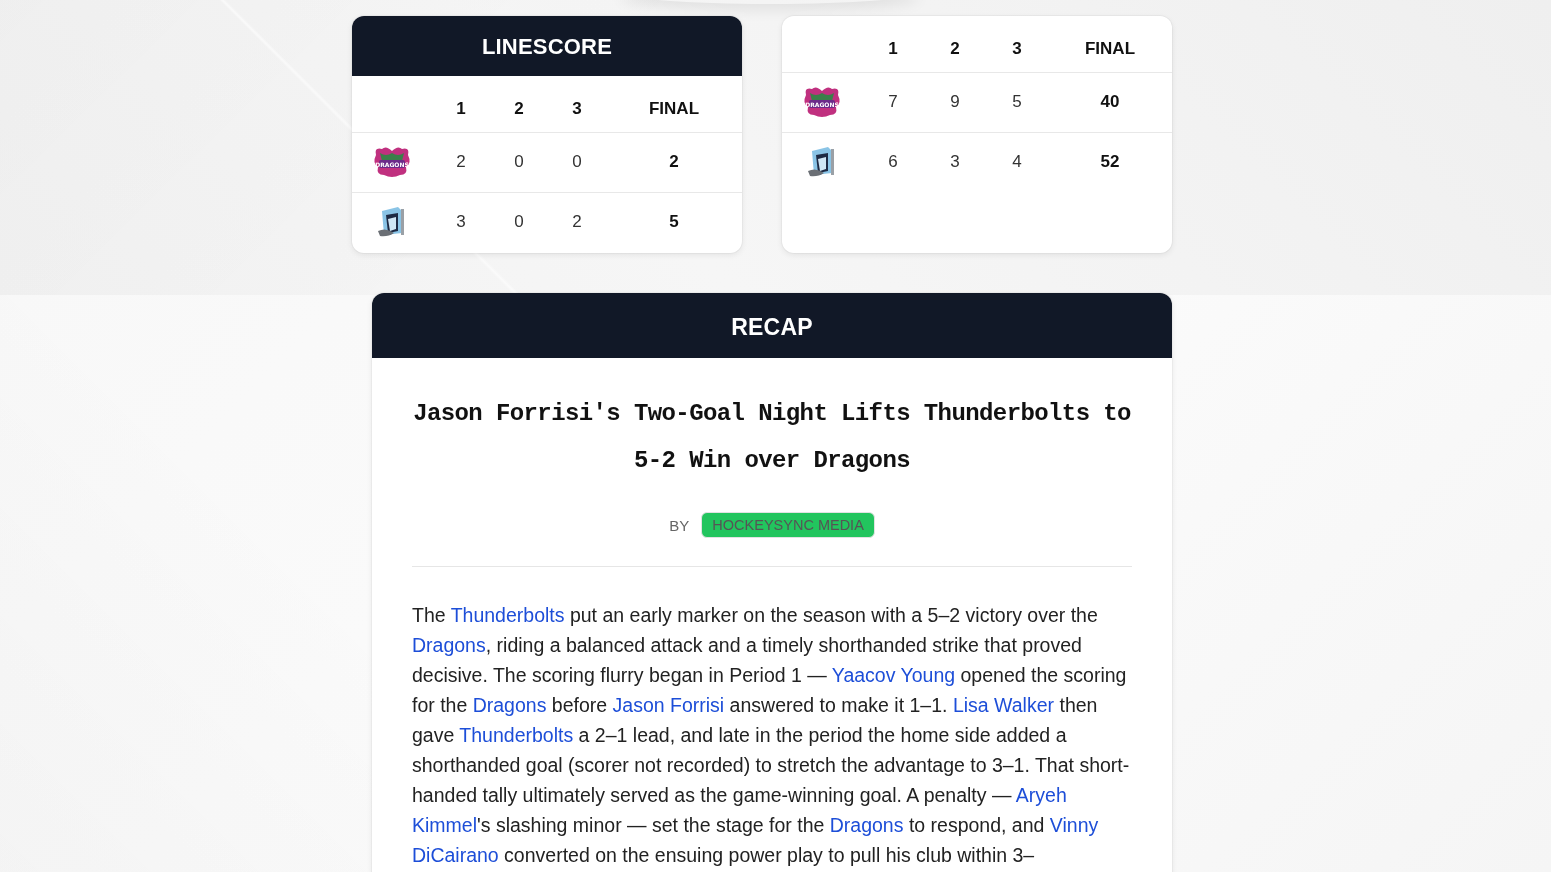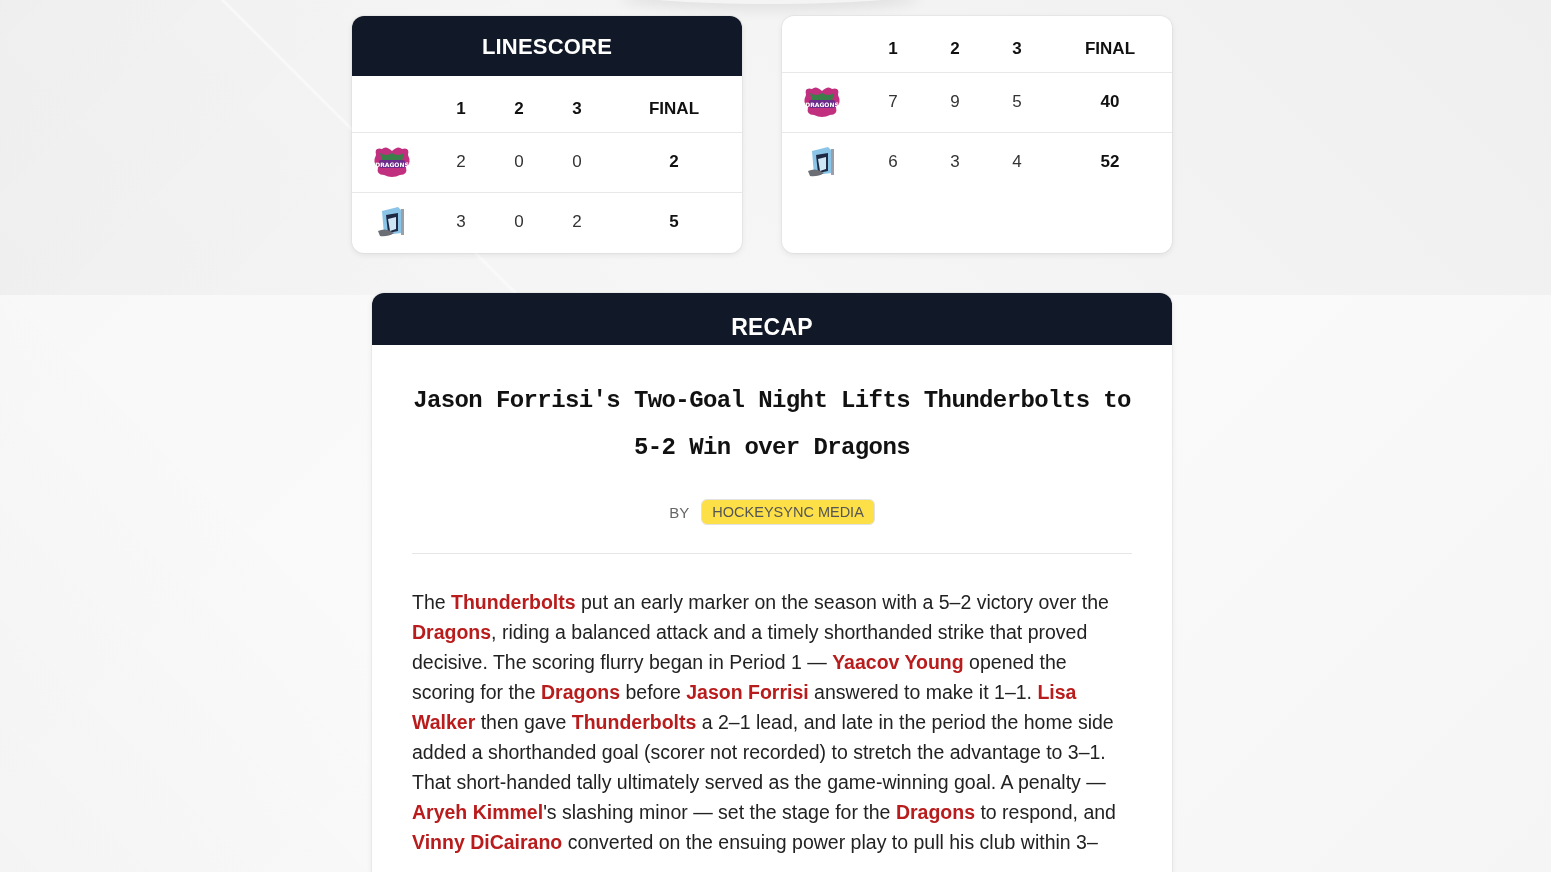--- a/index.html
+++ b/index.html
@@ -82,21 +82,21 @@
   #sog-card table.stats .p-col { width: 62px; }
 
   .logo {
     display: inline-block; width: 40px; height: 34px; vertical-align: middle;
   }
 
   #recap-card {
     left: 372px; top: 293px; width: 800px; height: 600px;
     border-radius: 12px 12px 0 0;
   }
-  #recap-card .card-header { height: 52px; line-height: 68px; font-size: 23px; }
+  #recap-card .card-header { height: 65px; line-height: 68px; font-size: 23px; }
   .recap-body { padding: 0 40px; }
   .headline {
     margin-top: 32px;
     text-align: center;
     font-family: Liberation Mono, monospace;
     font-weight: 700;
     font-size: 24px;
     line-height: 47px;
     color: #111;
     letter-spacing: -0.6px;
@@ -110,35 +110,35 @@
   }
   .byline .by { margin-right: 8px; vertical-align: middle; text-align: right; }
   .byline .author {
     display: inline-block;
     border: 1px solid #e2e2e2;
     border-radius: 6px;
     padding: 4px 10px;
     color: #555;
     font-size: 14.5px;
     vertical-align: middle;
-    background: #fde047;
+    background: #22c55e;
   }
   .divider {
     margin-top: 28px;
     border: none;
     border-top: 1px solid #e6e6e6;
   }
   .article {
     margin-top: 33px;
     font-family: "Liberation Sans", sans-serif;
     font-size: 19.5px;
     line-height: 30px;
     color: #222;
   }
-  .article b { color: #b91c1c; font-weight: 700; }
+  .article b { color: #1d4ed8; font-weight: 400; }
 </style>
 </head>
 <body>
 
 <div class="bg-top"></div>
 <div class="bg-bottom"></div>
 <div class="top-shadow"></div>
 
 <div class="card stat-card" id="linescore-card">
   <div class="card-header">LINESCORE</div>

